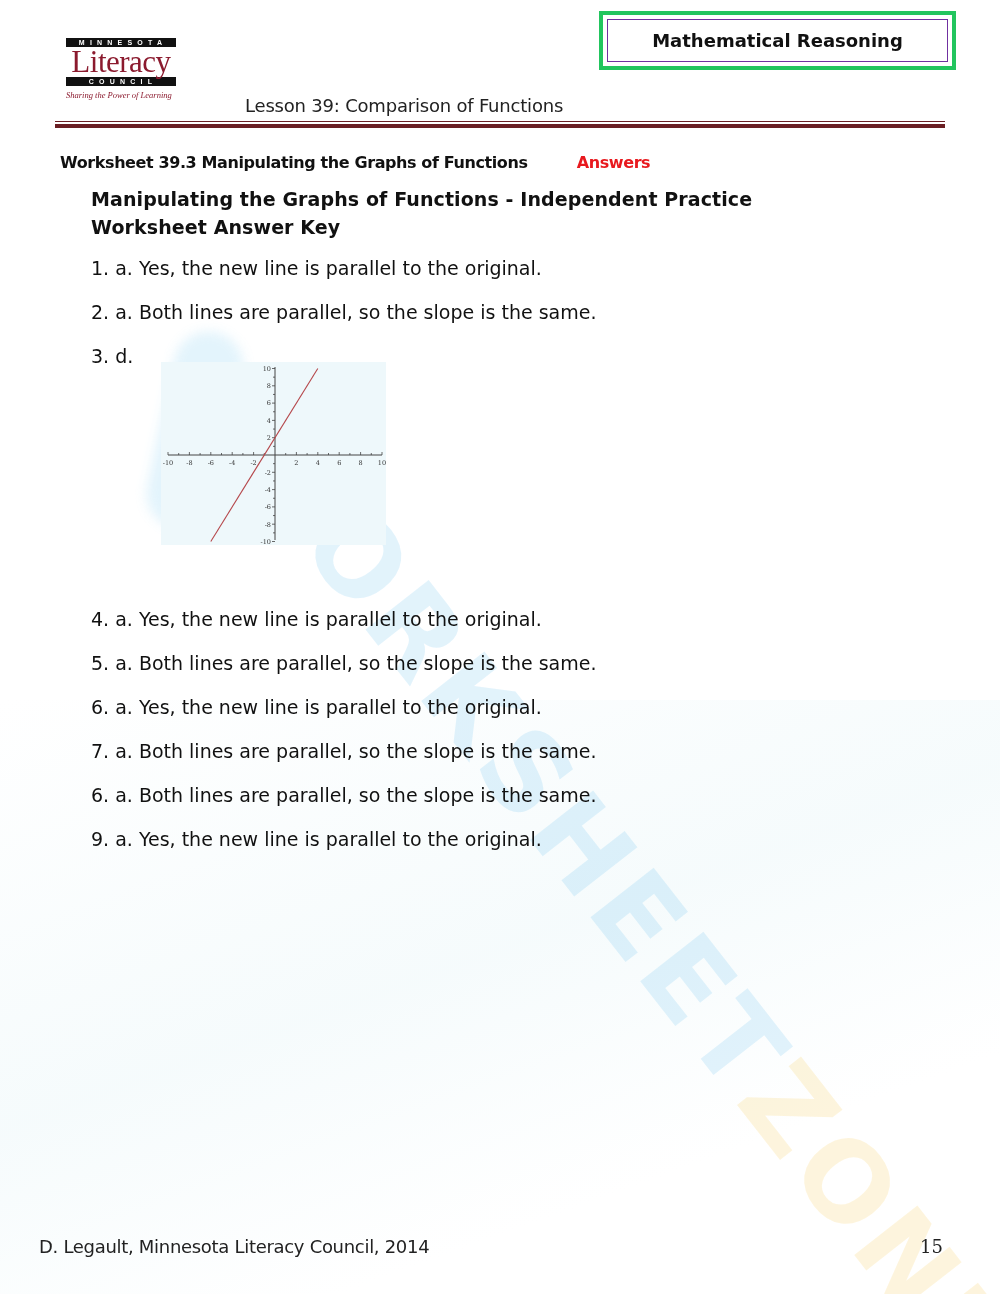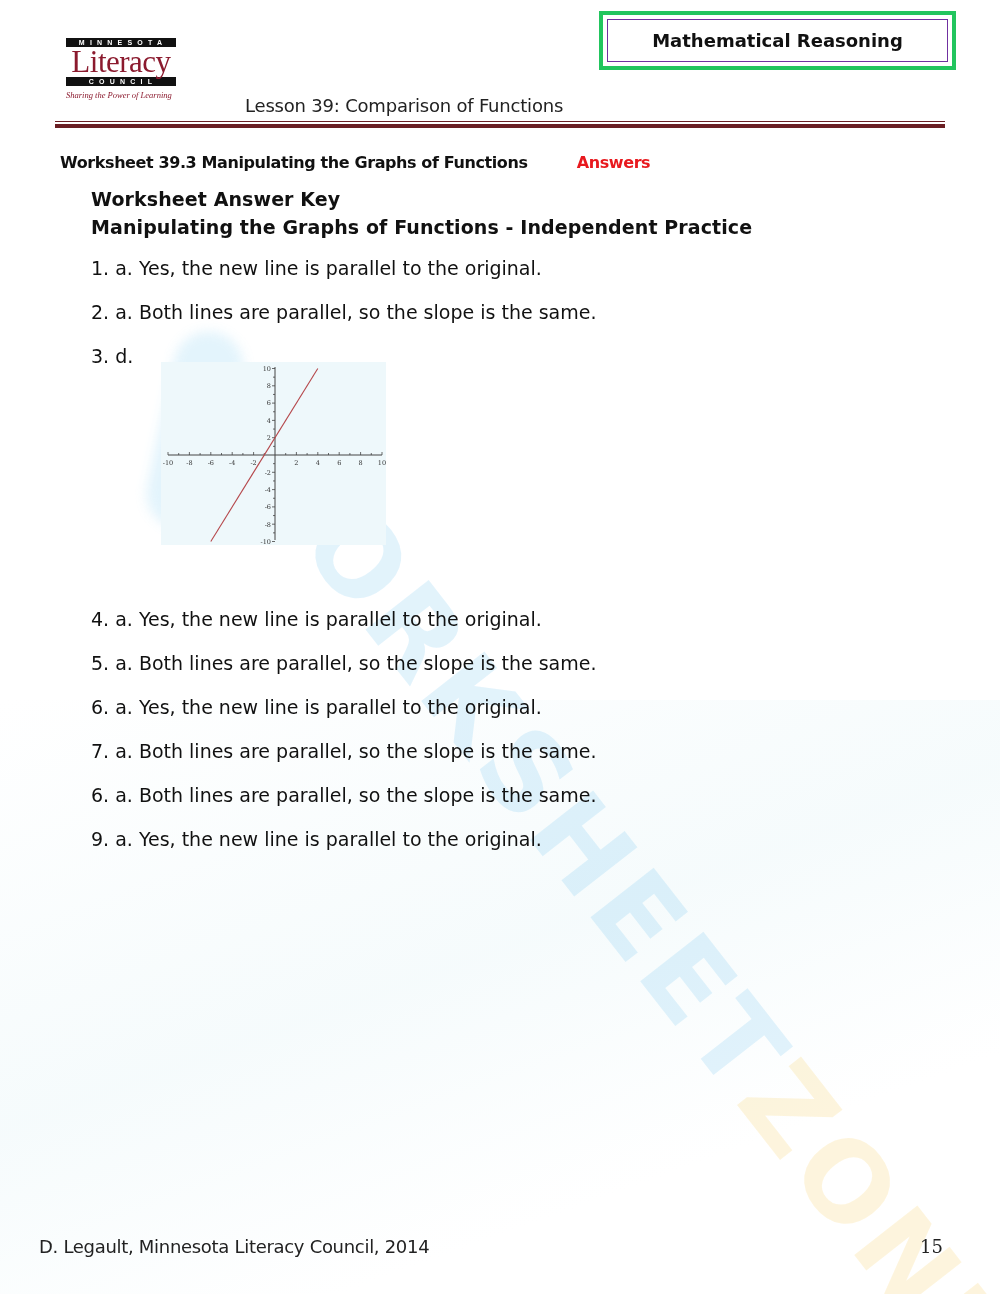--- a/index.html
+++ b/index.html
@@ -109,22 +109,22 @@
 <div class="abs lesson-title">Lesson 39: Comparison of Functions</div>
 <div class="abs rule-thin"></div>
 <div class="abs rule-thick"></div>
 
 <div class="abs ws-title">
   <span>Worksheet 39.3 Manipulating the Graphs of Functions</span>
   <span class="red">Answers</span>
 </div>
 
 <div class="abs key-title">
+  <div>Manipulating the Graphs of Functions - Independent Practice</div>
   <div>Worksheet Answer Key</div>
-  <div>Manipulating the Graphs of Functions - Independent Practice</div>
 </div>
 
 <div class="abs answer" style="top:257px;">1. a. Yes, the new line is parallel to the original.</div>
 <div class="abs answer" style="top:301px;">2. a. Both lines are parallel, so the slope is the same.</div>
 <div class="abs answer" style="top:345px;">3. d.</div>
 
 <div class="abs graph">
   <svg width="225" height="183" viewBox="0 0 225 183">
     <g stroke="#444" stroke-width="1" fill="none">
 

